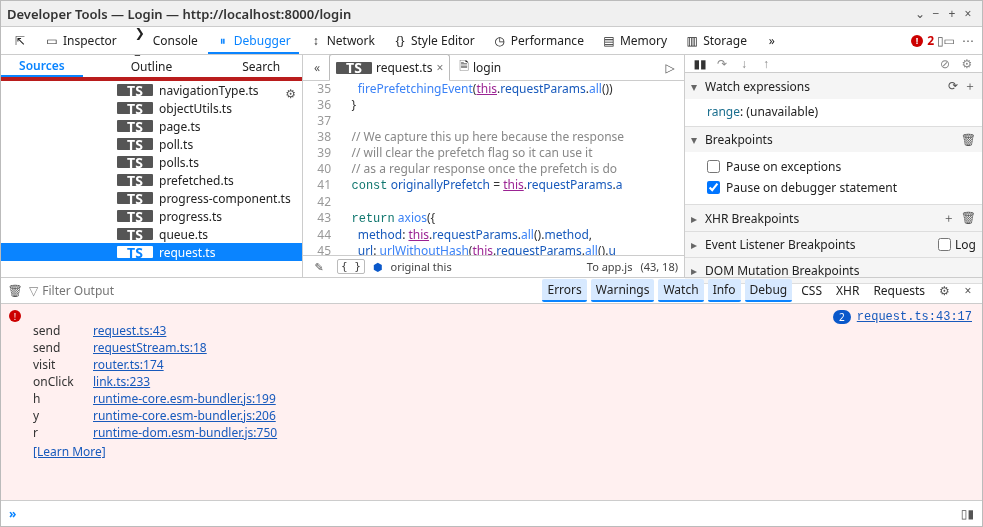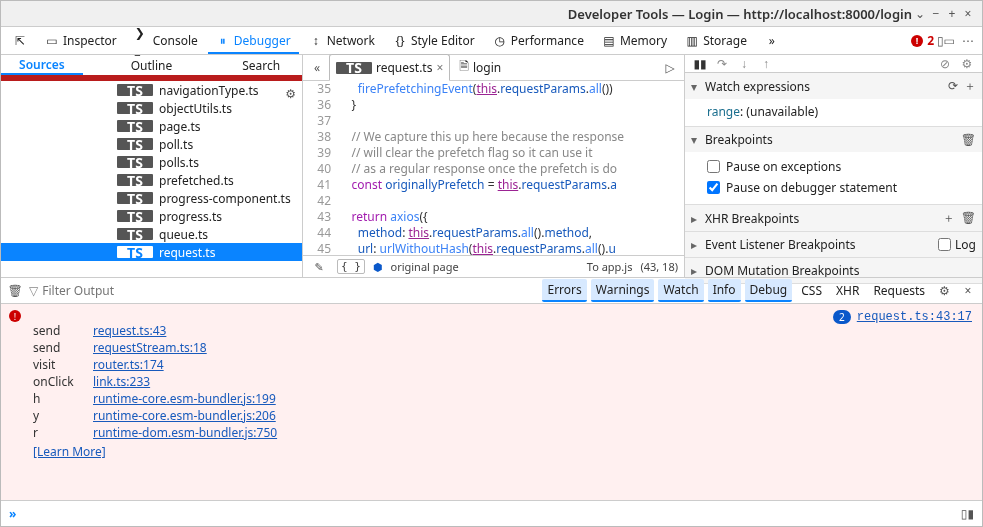--- a/index.html
+++ b/index.html
@@ -1,50 +1,50 @@
 <!DOCTYPE html>
 <html><head>
 <meta charset="utf-8">
 <style>
   * { box-sizing: border-box; margin: 0; padding: 0; font-family: system-ui, -apple-system, sans-serif; }
   html, body { width: 983px; height: 527px; background: #fff; overflow: hidden; font-size: 12px; color: #222; }
   .window { display: flex; flex-direction: column; height: 100%; border: 1px solid #bbb; }
   .titlebar { display: flex; align-items: center; height: 26px; background: #f0f0f0; border-bottom: 1px solid #ccc; padding: 0 6px; }
-  .titlebar .title { flex: 1; text-align: right; font-weight: 600; font-size: 13px; color: #333; }
+  .titlebar .title { flex: 1; text-align: left; font-weight: 600; font-size: 13px; color: #333; }
   .winbtn { width: 16px; text-align: center; color: #555; cursor: pointer; }
   .toolbar { display: flex; align-items: center; height: 28px; border-bottom: 1px solid #ccc; background: #fff; gap: 2px; padding: 0 4px; }
   .tool { display: inline-flex; align-items: center; gap: 4px; height: 100%; padding: 0 8px; cursor: pointer; }
   .tool.active { color: #0a84ff; border-bottom: 2px solid #0a84ff; padding-top:2px;}
   .tool .icon { width: 14px; height: 14px; display: inline-flex; align-items: center; justify-content: center; }
   .errbadge { margin-left: auto; display: flex; align-items: center; gap: 4px; color: #c00; font-weight: 700; }
   .errbadge .dot { width: 12px; height: 12px; background: #c00; border-radius: 50%; color: #fff; display:flex; align-items:center; justify-content:center; font-size:9px;}
   .farbtn { width: 20px; text-align: center; color: #555; cursor: pointer; }
 
   .main { flex: 1; display: grid; grid-template-columns: 302px 382px 1fr; min-height: 0; }
   .panel-left { border-right: 1px solid #ccc; display: flex; flex-direction: column; min-height:0;}
-  .subtabs { display: flex; height: 26px; border-bottom: 6px solid #b91c1c; gap: 28px; }
+  .subtabs { display: flex; height: 26px; border-bottom: 4px solid #b91c1c; gap: 28px; }
   .subtab { flex: 1; display: flex; align-items: center; justify-content: center; cursor: pointer; }
   .subtab.active { color: #0a84ff; border-bottom: 2px solid #0a84ff; font-weight:600;}
   .filelist { flex: 1; overflow: hidden; position: relative; }
   .filelist .gear { position: absolute; right: 6px; top: 4px; color: #555; cursor:pointer;}
   .file { display: flex; align-items: center; gap: 6px; padding: 2px 6px 2px 116px; cursor: pointer; font-size:12px; height:18px;}
   .file.sel { background: #0a84ff; color: #fff; }
   .tsicon { background: #555; color: #fff; font-size: 14px; font-weight: 700; width: 36px; height: 12px; display:inline-flex; align-items:center; justify-content:center; border-radius:1px;}
   .file.sel .tsicon { background: #fff; color:#0a84ff;}
 
   .panel-mid { border-right: 1px solid #ccc; display: flex; flex-direction: column; min-height:0;}
   .edtabs { display: flex; align-items: center; height: 26px; border-bottom: 1px solid #ccc; gap: 2px; padding: 0 4px;}
   .edtab { display:flex; align-items:center; gap:4px; padding: 4px 6px; border:1px solid transparent; cursor:pointer;}
   .edtab.active { border:1px solid #bbb; border-bottom-color:#fff; border-radius:3px 3px 0 0; background:#fff;}
   .edtab .close { color:#777; }
   .code { flex:1; overflow:hidden; font-family: ui-monospace, Menlo, Consolas, monospace; font-size:12px; line-height:16px; white-space: pre; }
   .codeline { display:flex; }
   .gutter { width: 36px; text-align:right; color:#999; padding-right:8px; user-select:none;}
   .src { flex:1; color:#333; }
-  .kw { color:#a21caf; } .fn { color:#3b82f6; } .prop { color:#185abc; } .this { color:#9b2393;text-decoration:underline; } .cmt { color:#888; }
+  .kw { color:#0f766e;font-family:Liberation Mono, monospace; } .fn { color:#3b82f6; } .prop { color:#185abc; } .this { color:#9b2393;text-decoration:underline; } .cmt { color:#888; }
   .edstatus { height:22px; border-top:1px solid #ccc; display:flex; align-items:center; gap:8px; padding:0 6px; font-size:11px; color:#444;}
   .pretty { border:1px solid #bbb; padding:0 3px; border-radius:2px; font-family:monospace;}
 
   .panel-right { display:flex; flex-direction:column; min-height:0;}
   .dbgtool { display:flex; align-items:center; gap:4px; height:26px; border-bottom:1px solid #ccc; padding:0 6px;}
   .dbgbtn { width:18px; text-align:center; color:#888; cursor:pointer;}
   .dbgbtn.play { color:#333;}
   .sect { border-bottom:1px solid #ddd; }
   .secthead { display:flex; align-items:center; gap:4px; padding:4px 6px; background:#f5f5f5; cursor:pointer;}
   .secthead .arrow { width:10px; color:#666;}
@@ -203,21 +203,21 @@
             <span>🗎</span>
             <span>login</span>
           </div>
           <span style="margin-left:auto" class="farbtn">▷</span>
         </div>
         <div class="code" id="code"><div class="codeline"><span class="gutter">35</span><span class="src">      <span class="fn">firePrefetchingEvent</span>(<span class="this">this</span>.<span class="prop">requestParams</span>.<span class="fn">all</span>())</span></div><div class="codeline"><span class="gutter">36</span><span class="src">    }</span></div><div class="codeline"><span class="gutter">37</span><span class="src"></span></div><div class="codeline"><span class="gutter">38</span><span class="src">    <span class="cmt">// We capture this up here because the response</span></span></div><div class="codeline"><span class="gutter">39</span><span class="src">    <span class="cmt">// will clear the prefetch flag so it can use it</span></span></div><div class="codeline"><span class="gutter">40</span><span class="src">    <span class="cmt">// as a regular response once the prefetch is do</span></span></div><div class="codeline"><span class="gutter">41</span><span class="src">    <span class="kw">const</span> <span class="prop">originallyPrefetch</span> = <span class="this">this</span>.<span class="prop">requestParams</span>.<span class="prop">a</span></span></div><div class="codeline"><span class="gutter">42</span><span class="src"></span></div><div class="codeline"><span class="gutter">43</span><span class="src">    <span class="kw">return</span> <span class="fn">axios</span>({</span></div><div class="codeline"><span class="gutter">44</span><span class="src">      <span class="prop">method</span>: <span class="this">this</span>.<span class="prop">requestParams</span>.<span class="fn">all</span>().<span class="prop">method</span>,</span></div><div class="codeline"><span class="gutter">45</span><span class="src">      <span class="prop">url</span>: <span class="fn">urlWithoutHash</span>(<span class="this">this</span>.<span class="prop">requestParams</span>.<span class="fn">all</span>().<span class="prop">u</span></span></div></div>
         <div class="edstatus">
           <span class="farbtn">✎</span>
           <span class="pretty">{ }</span>
           <span style="color:#0a58ca;">⬢</span>
-          <span>original page</span>
+          <span>original this</span>
           <span style="margin-left:auto">To app.js</span>
           <span>(43, 18)</span>
         </div>
       </div>
 
       <div class="panel-right">
         <div class="dbgtool">
           <span class="dbgbtn play">▮▮</span>
           <span class="dbgbtn">↷</span>
           <span class="dbgbtn">↓</span>

